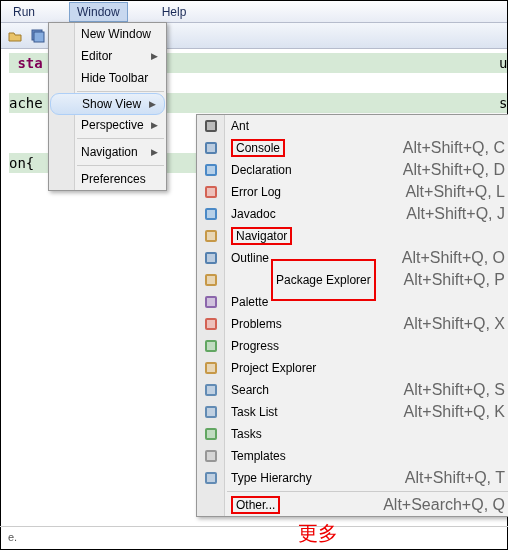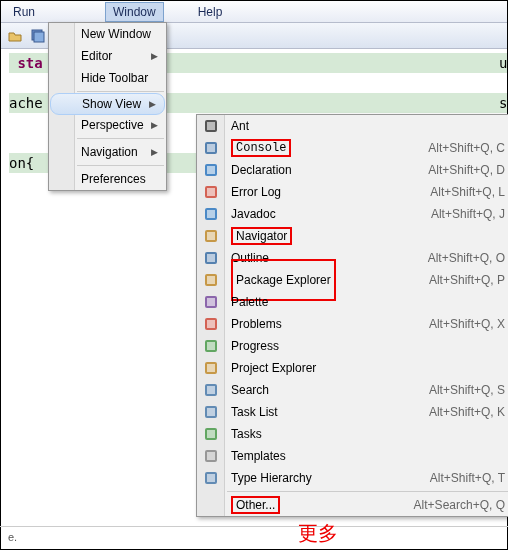--- a/index.html
+++ b/index.html
@@ -1,36 +1,36 @@
 <!DOCTYPE html>
 <html><head>
 <meta charset="utf-8">
 <style>
   * { box-sizing: border-box; user-select: none; }
   body { margin: 0; width: 508px; height: 550px; background: #fff; font-family: Tahoma, "Segoe UI", sans-serif; font-size: 12px; overflow: hidden; border: 1px solid #000; }
   .menubar { height: 22px; display: flex; align-items: center; background: linear-gradient(#fdfdfe, #e8ecf5); border-bottom: 1px solid #b6bccc; padding: 0 4px; gap: 26px; }
   .menubar span { padding: 3px 8px; color: #1b2b58; }
-  .menubar .open { background: #c8d8ef; border: 1px solid #7da2ce; padding: 2px 7px; margin-left: 36px; }
+  .menubar .open { background: #c8d8ef; border: 1px solid #7da2ce; padding: 2px 7px; }
   .toolbar { height: 26px; background: linear-gradient(#f3f6fb, #dbe3f0); border-bottom: 1px solid #b6bccc; display:flex; align-items:center; gap:3px; padding:0 4px;}
   .tb-btn { width:20px; height:20px; display:inline-flex; align-items:center; justify-content:center; }
   .tb-sep { width:1px; height:18px; background:#b6bccc; margin:0 2px; }
   .editor { position: relative; padding: 4px 8px; font-family: Consolas, monospace; font-size: 14px; line-height: 20px; white-space: pre; color: #000; background:#fff; }
   .hl { background: #d6e9d6; display:inline-block; width:100%; }
   .kw { color: #7f0055; font-weight: bold; }
   .menu1 { position: absolute; left: 48px; top: 22px; width: 119px; background: #f1f1f1; border: 1px solid #979797; box-shadow: 2px 2px 4px rgba(0,0,0,.3); }
   .menu1 .gutter { position:absolute; left:0; top:0; bottom:0; width:26px; background:#e9e9e9; border-right:1px solid #d0d0d0;}
   .menu1-item { position:relative; height:22px; display:flex; align-items:center; padding-left:32px; padding-right:8px; }
   .menu1-item.sel { background: linear-gradient(#e8f0fa, #cfe0f5); border:1px solid #aecff7; margin:-1px 1px; height:22px; border-radius:9px; padding-left:31px;}
   .menu1-item .arrow { margin-left:auto; font-size:9px; color:#555;}
   .menu1 hr { margin:2px 2px 2px 28px; border:none; border-top:1px solid #ccc; }
   .menu2 { position: absolute; left: 196px; top: 114px; width: 320px; background: #f1f1f1; border: 1px solid #979797; box-shadow: 2px 2px 4px rgba(0,0,0,.3); }
   .menu2 .gutter { position:absolute; left:0; top:0; bottom:0; width:28px; background:#e9e9e9; border-right:1px solid #d0d0d0;}
   .menu2-item { position:relative; height:22px; display:flex; align-items:center; padding-left:34px; padding-right:10px; font-size:12px;}
   .menu2-item .ico { position:absolute; left:6px; top:3px; width:16px; height:16px; display:flex; align-items:center; justify-content:center;}
-  .menu2-item .sc { margin-left:auto; color:#666; font-size:12px;}
+  .menu2-item .sc { margin-left:auto; color:#666; font-size:16px;}
   .menu2 hr { margin:2px 2px 2px 30px; border:none; border-top:1px solid #ccc; }
   .redbox { border: 2px solid #e00; }
   .redlbl { position:absolute; color:#e00; font-family: KaiTi, serif; font-size:20px; }
   
   .bottombar { position:absolute; bottom:0; left:0; right:0; height:24px; border-top:1px solid #ccc; padding:4px 8px; font-size:11px; color:#555;}
 </style>
 </head>
 <body>
 
 <div class="menubar">
@@ -108,21 +108,21 @@
       </span>
       <span>Ant</span>
     </div>
     <div class="menu2-item">
       <span class="ico">
         <svg width="14" height="14">
           <rect x="1" y="1" width="12" height="12" rx="2" fill="#3b6ea5" opacity="0.85"></rect>
           <rect x="3" y="3" width="8" height="8" fill="#fff" opacity="0.6"></rect>
         </svg>
       </span>
-      <span class="redbox" style="padding: 0px 3px; font-family: Liberation Mono, monospace;">Console</span>
+      <span class="redbox" style="padding: 0px 3px;">Console</span>
       <span class="sc">Alt+Shift+Q, C</span>
     </div>
     <div class="menu2-item">
       <span class="ico">
         <svg width="14" height="14">
           <rect x="1" y="1" width="12" height="12" rx="2" fill="#2f78c0" opacity="0.85"></rect>
           <rect x="3" y="3" width="8" height="8" fill="#fff" opacity="0.6"></rect>
         </svg>
       </span>
       <span>Declaration</span>
@@ -167,21 +167,21 @@
       <span>Outline</span>
       <span class="sc">Alt+Shift+Q, O</span>
     </div>
     <div class="menu2-item">
       <span class="ico">
         <svg width="14" height="14">
           <rect x="1" y="1" width="12" height="12" rx="2" fill="#c08a2a" opacity="0.85"></rect>
           <rect x="3" y="3" width="8" height="8" fill="#fff" opacity="0.6"></rect>
         </svg>
       </span>
-      <span class="redbox" style="padding: 12px 3px;">Package Explorer</span>
+      <span class="redbox" style="padding: 12px 3px; margin-left: 40px;">Package Explorer</span>
       <span class="sc">Alt+Shift+Q, P</span>
     </div>
     <div class="menu2-item">
       <span class="ico">
         <svg width="14" height="14">
           <rect x="1" y="1" width="12" height="12" rx="2" fill="#7a4fa0" opacity="0.85"></rect>
           <rect x="3" y="3" width="8" height="8" fill="#fff" opacity="0.6"></rect>
         </svg>
       </span>
       <span>Palette</span>

